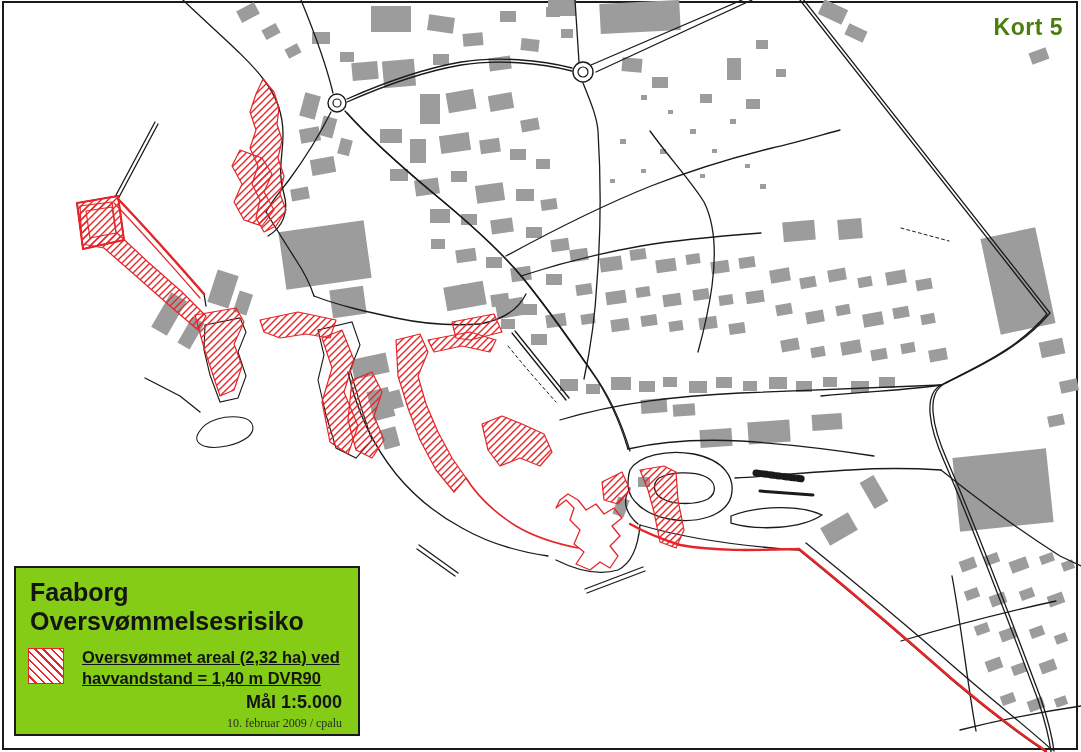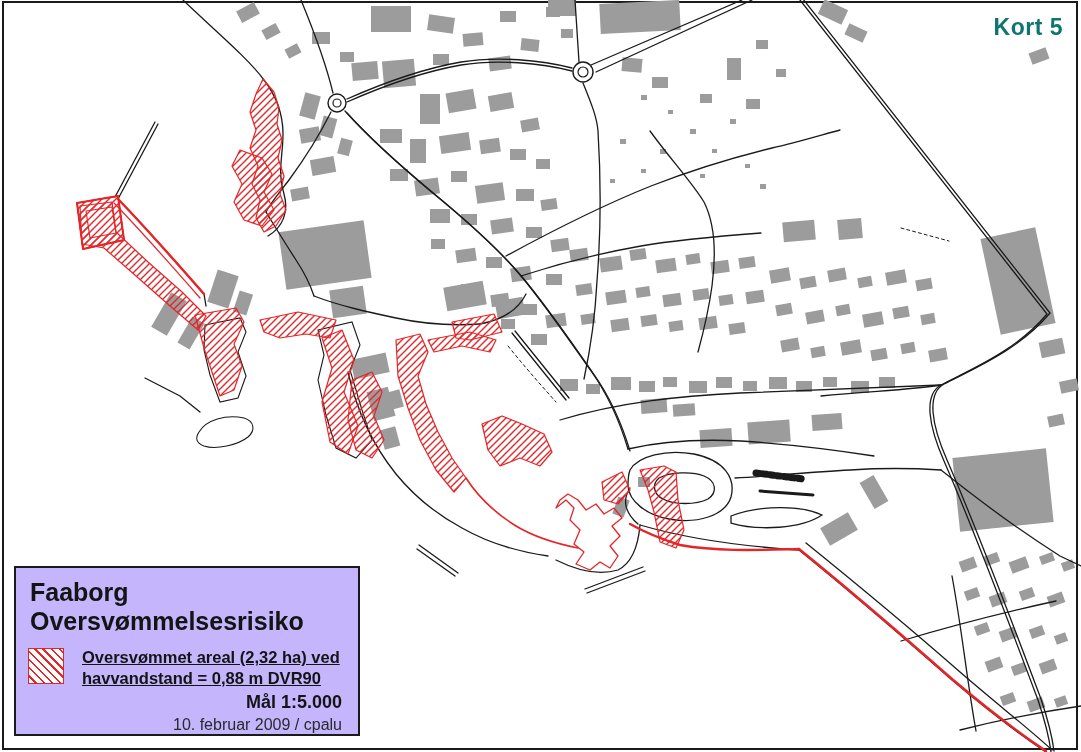--- a/index.html
+++ b/index.html
@@ -3,46 +3,46 @@
 <meta charset="utf-8">
 <style>
   html,body{margin:0;padding:0;background:#ffffff;}
   #sheet{
     position:relative;width:1081px;height:752px;background:#ffffff;
     font-family:"Liberation Sans","DejaVu Sans",sans-serif;overflow:hidden;
   }
   #mapsvg{position:absolute;left:0;top:0;width:1081px;height:752px;}
   #sheet-label{
     position:absolute;top:14px;right:18px;
-    font-size:23px;font-weight:bold;color:#0f766e;letter-spacing:0.5px;
+    font-size:23px;font-weight:bold;color:#4d7c0f;letter-spacing:0.5px;
   }
   #legend{
     position:absolute;left:14px;top:566px;width:346px;height:170px;
-    background:#c4b5fd;border:2px solid #1a1a1a;box-sizing:border-box;
+    background:#84cc16;border:2px solid #1a1a1a;box-sizing:border-box;
   }
   .legend-title{
     margin:10px 0 0 14px;font-size:25px;font-weight:bold;color:#141414;line-height:29px;
   }
   #legend-swatch{
     position:absolute;left:12px;top:80px;width:36px;height:36px;
     border:1.6px solid #e52528;box-sizing:border-box;
     background:repeating-linear-gradient(45deg,
       #ffffff 0px,#ffffff 4.2px,#e52528 4.2px,#e52528 5.8px);
   }
   .legend-item-text{
     position:absolute;left:66px;top:79px;width:270px;
     font-size:16.5px;font-weight:bold;color:#141414;line-height:21px;text-decoration:underline;
   }
   .scale-label{
     position:absolute;right:16px;top:124px;
     font-size:18px;font-weight:bold;color:#141414;text-align:center;
   }
   .date-credit{
     position:absolute;right:16px;top:148px;
-    font-size:16px;font-weight:normal;color:#2a2a2a;text-align:left;
+    font-size:12px;font-weight:normal;color:#2a2a2a;text-align:left;font-family:Liberation Serif, serif;
   }
 </style>
 </head>
 <body>
 
 <div id="sheet">
 
   <svg id="mapsvg" viewBox="0 0 1081 752" xmlns="http://www.w3.org/2000/svg">
     <defs>
       <pattern id="hatch" width="7" height="7" patternUnits="userSpaceOnUse">
@@ -322,19 +322,19 @@
   <div id="sheet-label">Kort 5</div>
 
   <div id="legend">
     <div class="legend-title">
       <div>Faaborg</div>
       <div>Oversvømmelsesrisiko</div>
     </div>
     <div id="legend-swatch"></div>
     <div class="legend-item-text">
       <div>Oversvømmet areal (2,32 ha) ved</div>
-      <div>havvandstand = 0,88 m DVR90</div>
+      <div>havvandstand = 1,40 m DVR90</div>
     </div>
     <div class="scale-label">Mål 1:5.000</div>
     <div class="date-credit">10. februar 2009 / cpalu</div>
   </div>
 
 </div>
 
 </body></html>

